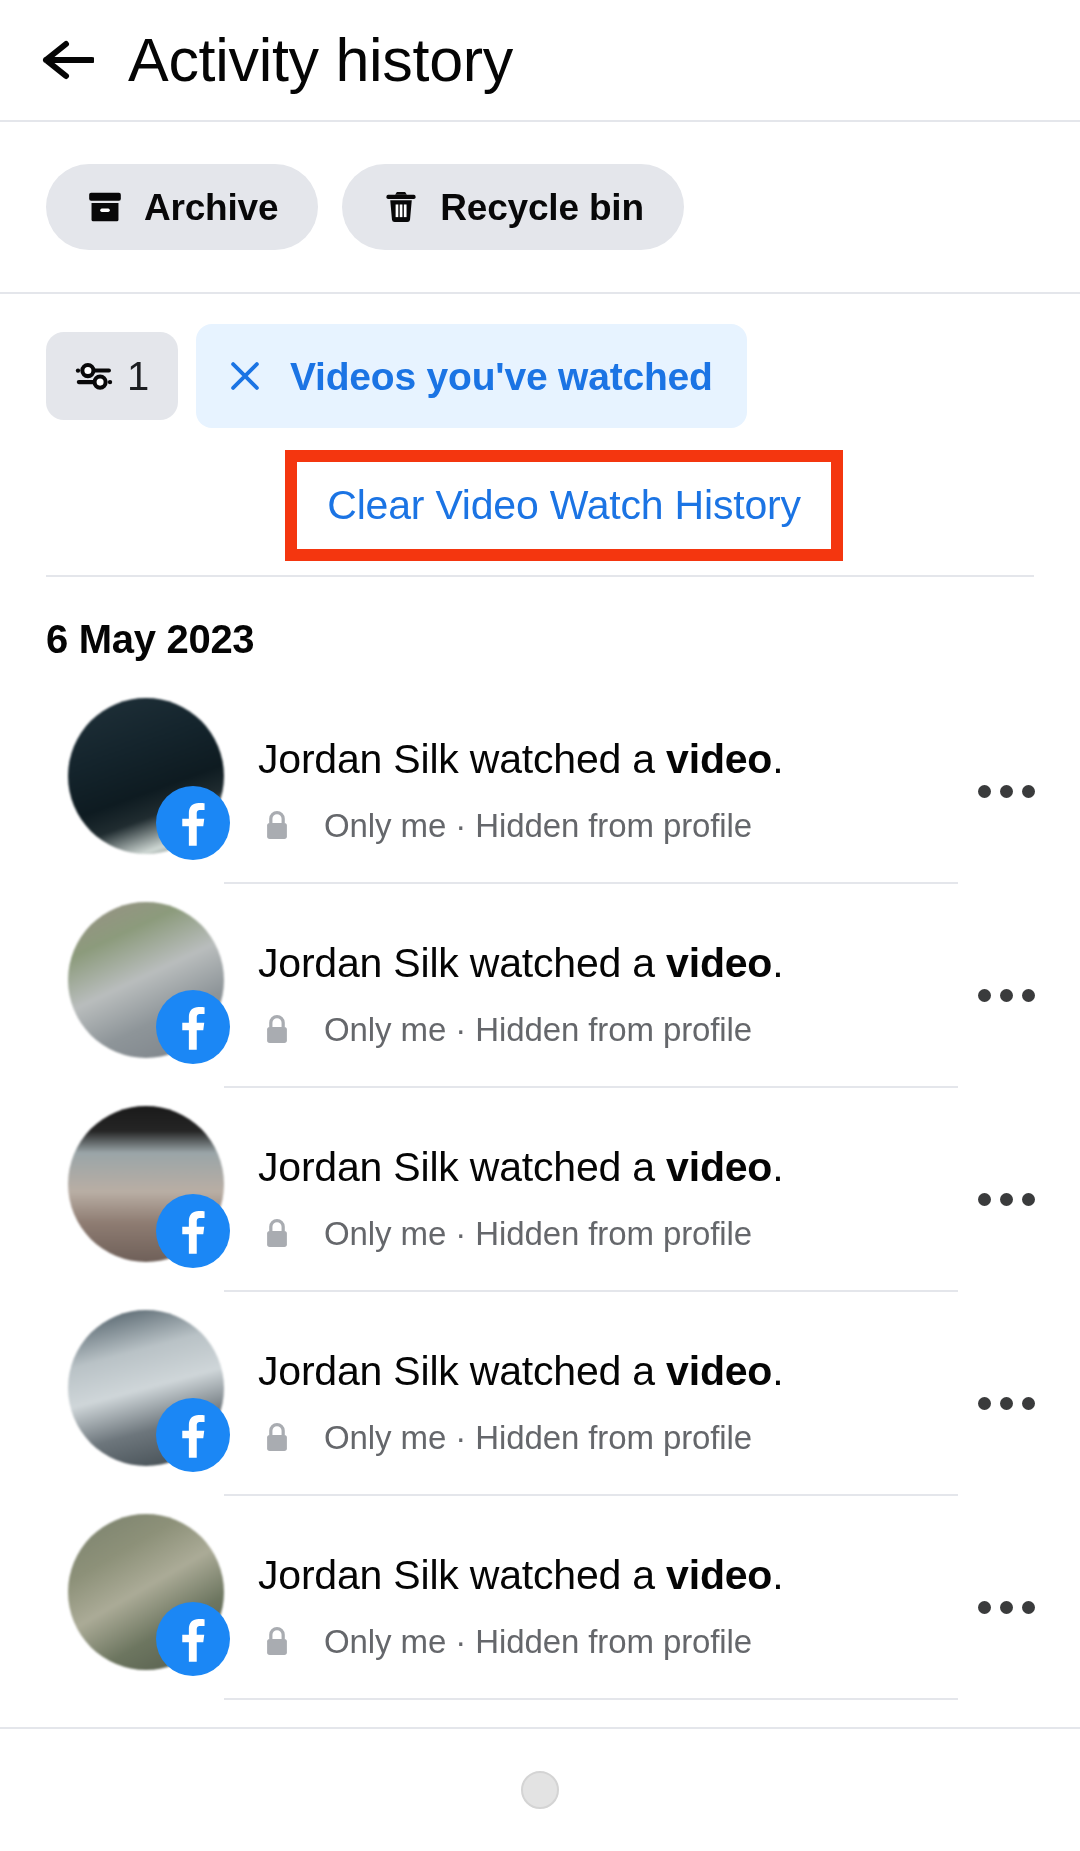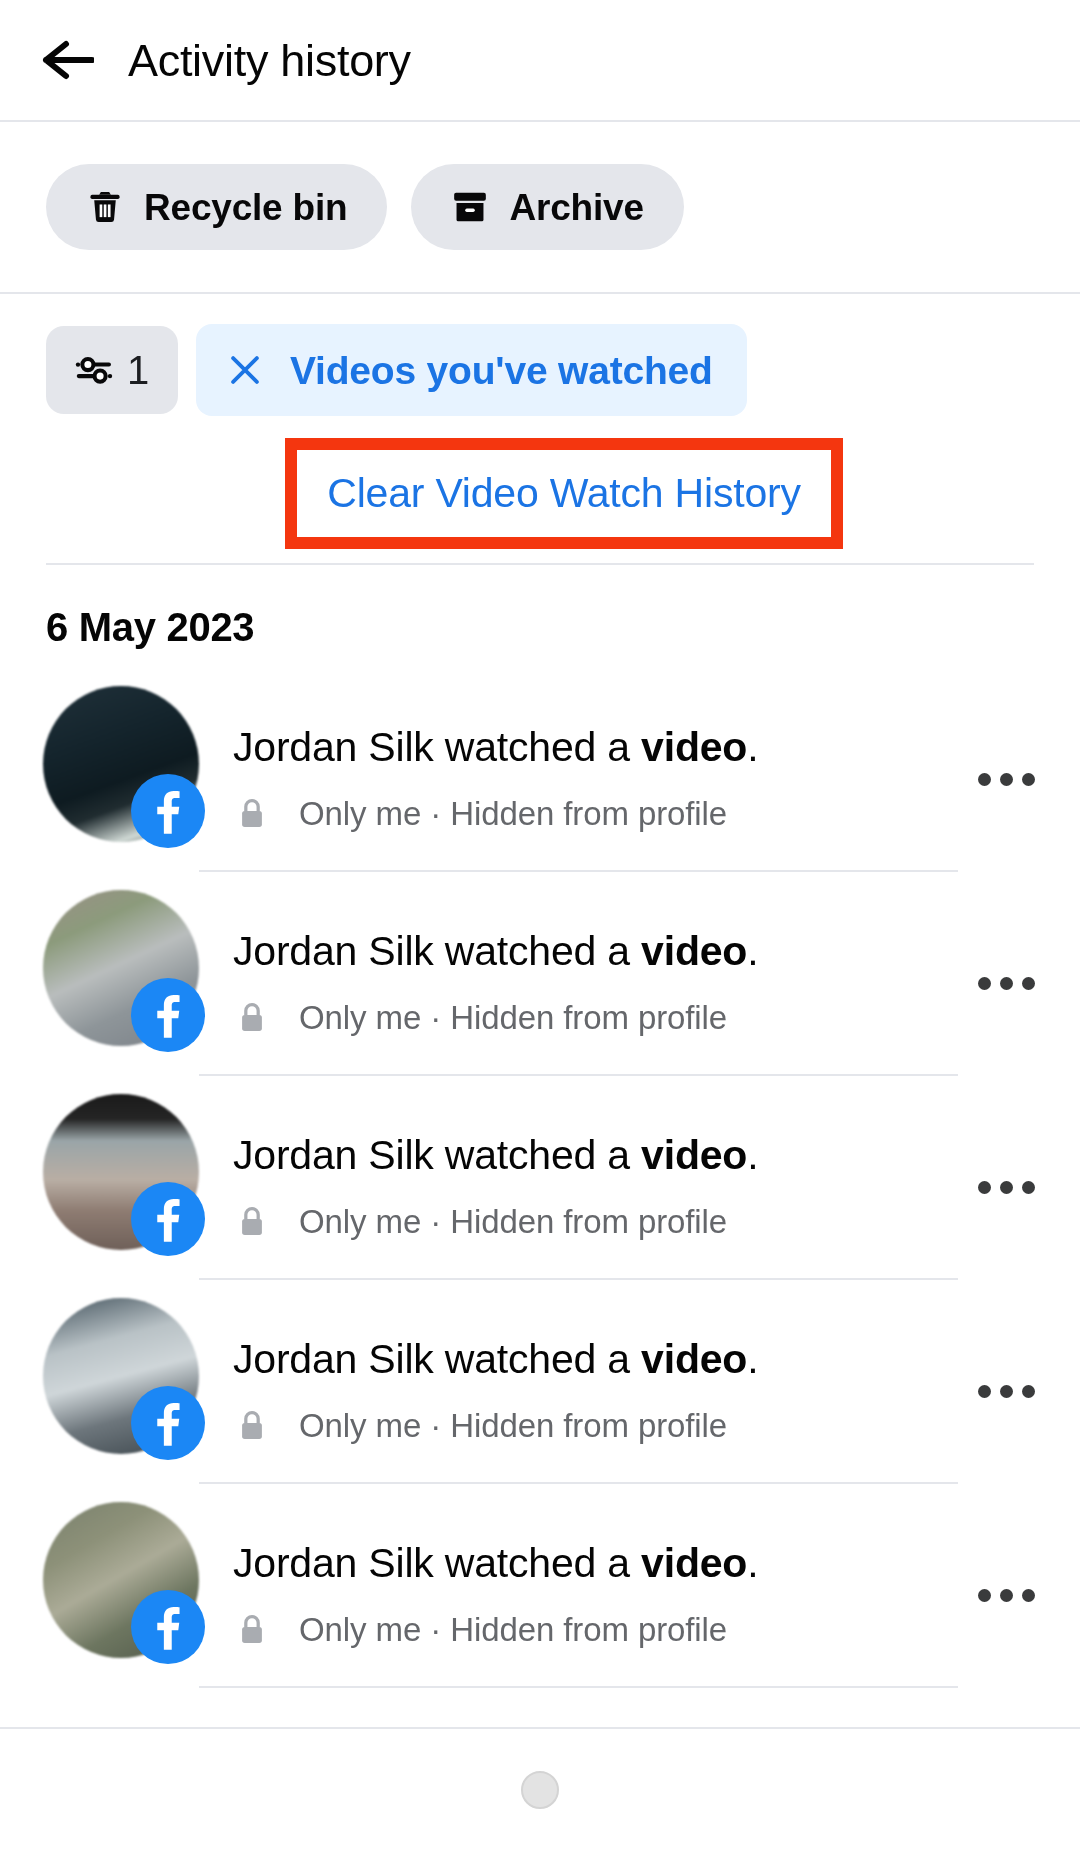--- a/index.html
+++ b/index.html
@@ -29,21 +29,21 @@
   .back-arrow {
     width: 56px;
     height: 56px;
     flex: 0 0 auto;
     display: flex;
     align-items: center;
     justify-content: center;
     cursor: pointer;
   }
   .page-title {
-    font-size: 45px;
+    font-size: 61px;
     font-weight: 400;
     letter-spacing: -0.3px;
     margin-left: 32px;
     color: #050505;
     line-height: 1;
   }
 
   
   .chips-row {
     display: flex;
@@ -108,21 +108,21 @@
     font-weight: 400;
     color: #1c1e21;
     line-height: 1;
   }
   .filter-pill {
     display: inline-flex;
     align-items: center;
     gap: 26px;
     background: #e7f3ff;
     border-radius: 16px;
-    height: 92px;
+    height: 104px;
     padding: 0 34px 0 30px;
     box-sizing: border-box;
     cursor: pointer;
   }
   .filter-pill-label {
     font-size: 39px;
     font-weight: 700;
     color: #1b74e4;
     line-height: 1;
     letter-spacing: -0.2px;
@@ -164,21 +164,21 @@
   .date-header {
     font-size: 40px;
     font-weight: 700;
     color: #050505;
     padding: 40px 0 18px 46px;
     letter-spacing: -0.3px;
   }
 
   
   .activity-list {
-    padding-left: 43px;
+    padding-left: 68px;
   }
   .activity-row {
     display: flex;
     align-items: flex-start;
     padding: 18px 0 0 0;
     position: relative;
   }
   .thumb-wrap {
     position: relative;
     width: 156px;
@@ -283,46 +283,46 @@
 <div class="header">
   <div class="back-arrow">
     <svg width="52" height="44" viewBox="0 0 52 44">
       <path d="M4 22 L24 6 M4 22 L24 38 M4 22 H50" stroke="#050505" stroke-width="6" stroke-linecap="round" stroke-linejoin="round" fill="none"></path>
     </svg>
   </div>
   <div class="page-title">Activity history</div>
 </div>
 
 <div class="chips-row">
+
+  <div class="chip">
+    <span class="chip-icon">
+      <svg width="38" height="38" viewBox="0 0 24 24">
+        <rect x="2" y="3" width="20" height="5" rx="1.2" fill="#080809"></rect>
+        <path d="M3.5 9.5h17V20a1 1 0 0 1-1 1h-15a1 1 0 0 1-1-1V9.5z" fill="#080809"></path>
+        <rect x="9" y="13" width="6" height="2.1" rx="1" fill="#ffffff"></rect>
+      </svg>
+    </span>
+    <span class="chip-label">Archive</span>
+  </div>
 
   <div class="chip">
     <span class="chip-icon">
       <svg width="38" height="38" viewBox="0 0 24 24">
         <path d="M9.4 2.6h5.2l1.1 1.6H8.3z" fill="#080809"></path>
         <rect x="2.8" y="4.3" width="18.4" height="2.6" rx="1.1" fill="#080809"></rect>
         <path d="M5.2 7.8h13.6l-1.1 12.2a1.7 1.7 0 0 1-1.7 1.5H8a1.7 1.7 0 0 1-1.7-1.5z" fill="#080809"></path>
         <rect x="8.6" y="10.4" width="1.7" height="8" fill="#ffffff"></rect>
         <rect x="11.2" y="10.4" width="1.7" height="8" fill="#ffffff"></rect>
         <rect x="13.8" y="10.4" width="1.7" height="8" fill="#ffffff"></rect>
       </svg>
     </span>
     <span class="chip-label">Recycle bin</span>
   </div>
 
-  <div class="chip">
-    <span class="chip-icon">
-      <svg width="38" height="38" viewBox="0 0 24 24">
-        <rect x="2" y="3" width="20" height="5" rx="1.2" fill="#080809"></rect>
-        <path d="M3.5 9.5h17V20a1 1 0 0 1-1 1h-15a1 1 0 0 1-1-1V9.5z" fill="#080809"></path>
-        <rect x="9" y="13" width="6" height="2.1" rx="1" fill="#ffffff"></rect>
-      </svg>
-    </span>
-    <span class="chip-label">Archive</span>
-  </div>
-
 </div>
 
 <div class="filter-row">
 
   <div class="filter-count">
     <span class="chip-icon">
       <svg width="44" height="36" viewBox="0 0 28 22">
         <circle cx="2.2" cy="7" r="1.6" fill="#080809"></circle>
         <line x1="6.2" y1="7" x2="25" y2="7" stroke="#080809" stroke-width="3" stroke-linecap="round"></line>
         <circle cx="9.5" cy="7" r="4.1" fill="#ffffff" stroke="#080809" stroke-width="3"></circle>

